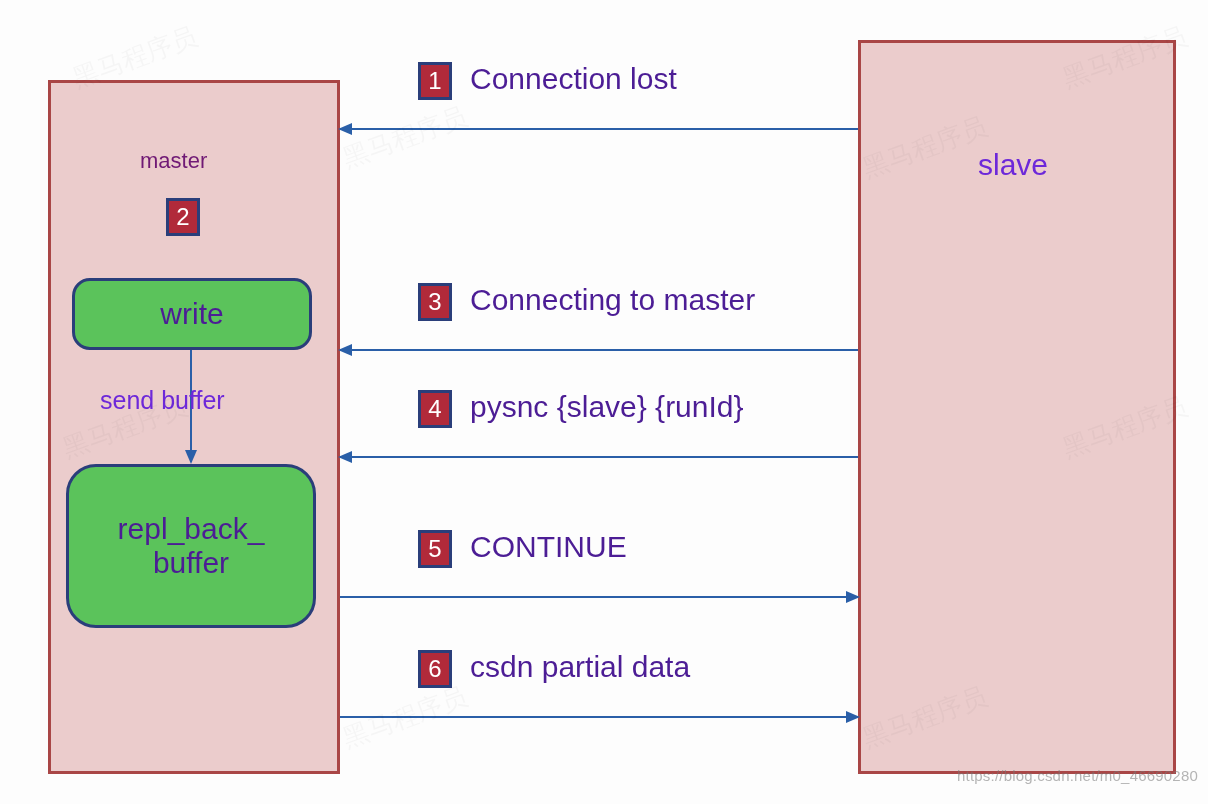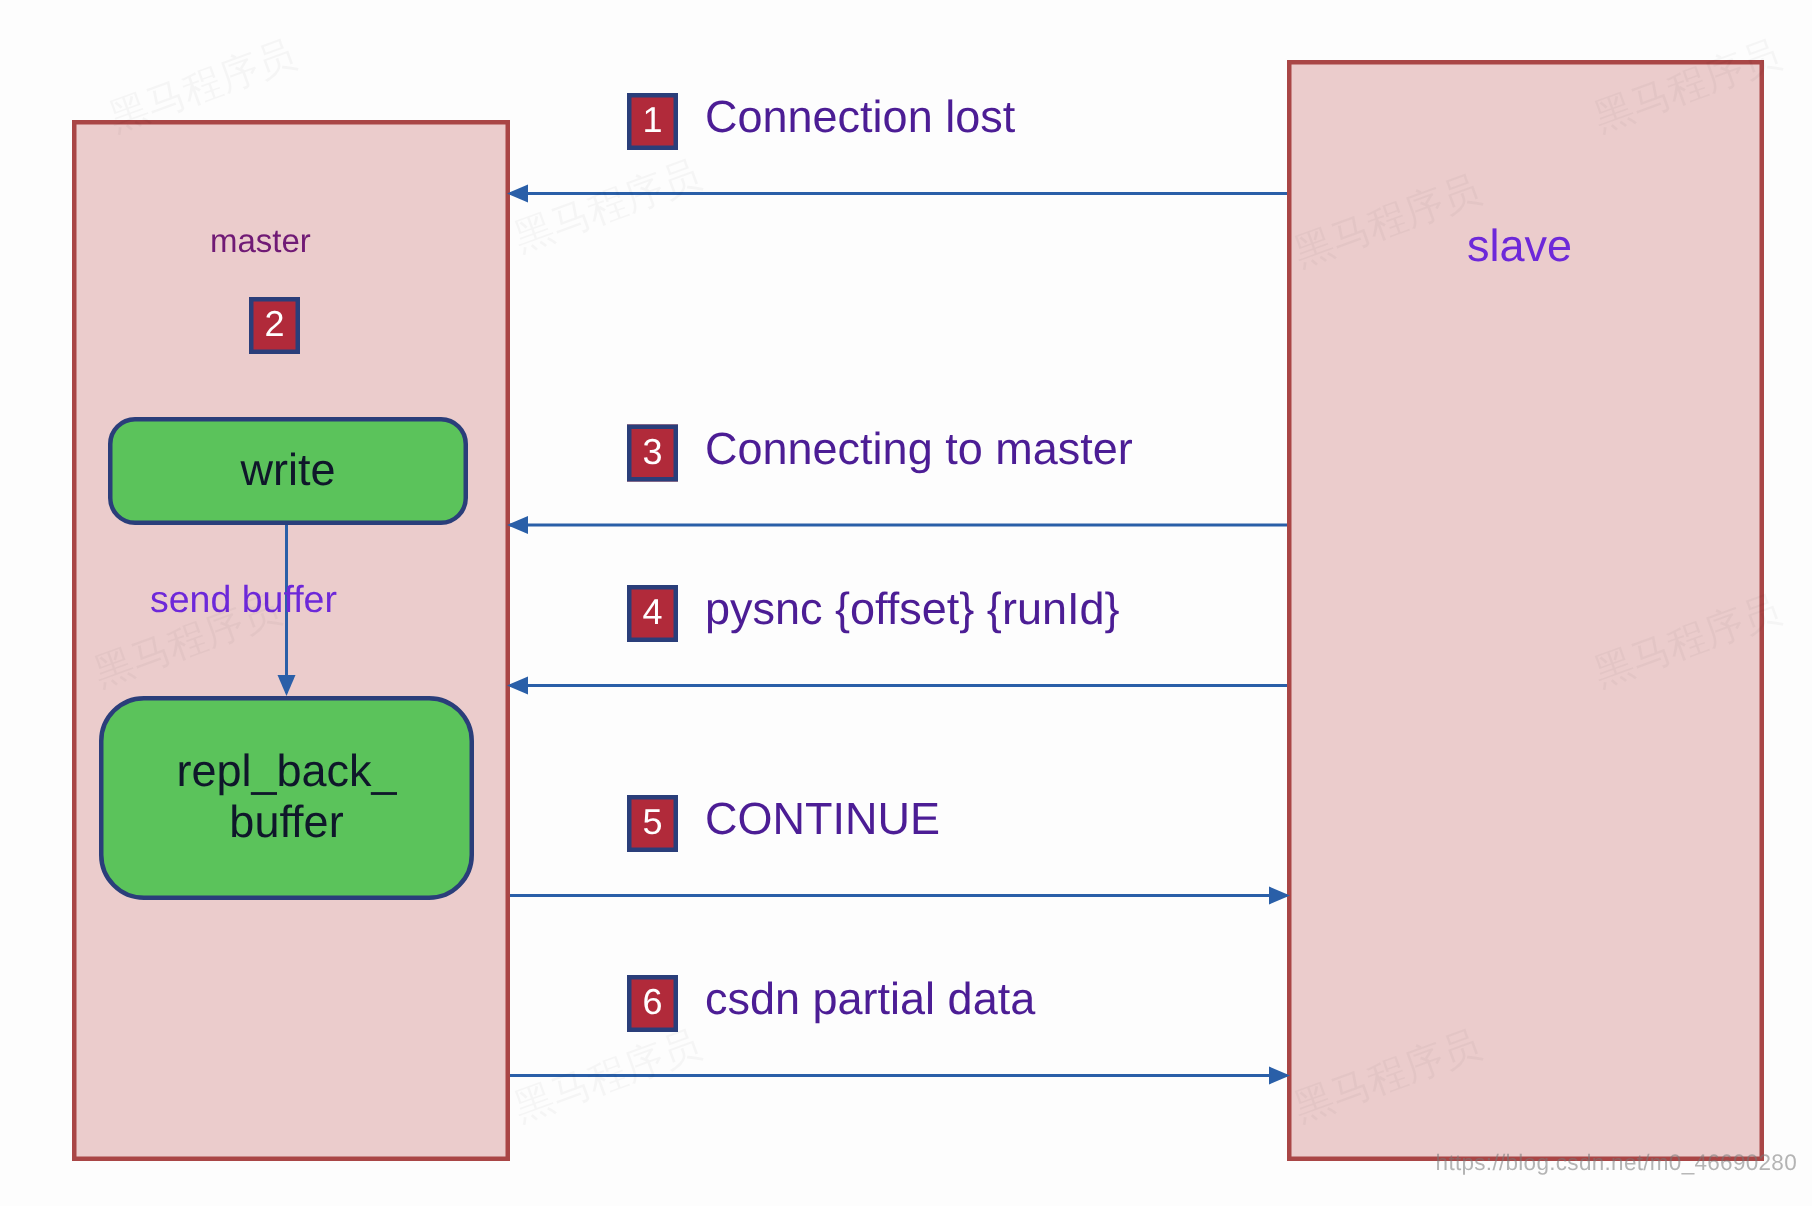--- a/index.html
+++ b/index.html
@@ -40,21 +40,21 @@
     display: flex;
     align-items: center;
     justify-content: center;
     line-height: 1;
   }
   .green-box {
     position: absolute;
     background: #5bc35b;
     border: 3px solid #2a3e7a;
     border-radius: 18px;
-    color: #0f172a;
+    color: #4c1d95;
     font-size: 30px;
     display: flex;
     align-items: center;
     justify-content: center;
     text-align: center;
     box-sizing: border-box;
     line-height: 1.15;
   }
   .msg-text {
     position: absolute;
@@ -123,39 +123,39 @@
 <div class="num-badge" style="left:166px; top:198px;">2</div>
 
 <div class="green-box" style="left:72px; top:278px; width:240px; height:72px;">
   <span>write</span>
 </div>
 
 <div class="vert-line arrow-down" style="left:190px; top:350px; height:112px;"></div>
 
 <div class="label" style="left:100px; top:386px; font-size:25px;">send buffer</div>
 
-<div class="green-box" style="left:66px; top:464px; width:250px; height:136px; border-radius:30px; white-space:pre-line;">
+<div class="green-box" style="left:66px; top:464px; width:250px; height:164px; border-radius:30px; white-space:pre-line;">
   <span style="white-space:pre-line;">repl_back_
 buffer</span>
 </div>
 
 <div class="box" style="left:858px; top:40px; width:318px; height:734px;">
 </div>
 <div class="label" style="left:978px; top:148px;">slave</div>
 
 <div>
     <div class="arrow-line arrow-left" style="left: 340px; width: 518px; top: 128px;"></div>
     <div class="num-badge" style="left: 418px; top: 62px;">1</div>
     <div class="msg-text" style="left: 470px; top: 62px;">Connection lost</div>
     <div class="arrow-line arrow-left" style="left: 340px; width: 518px; top: 349px;"></div>
     <div class="num-badge" style="left: 418px; top: 283px;">3</div>
     <div class="msg-text" style="left: 470px; top: 283px;">Connecting to master</div>
     <div class="arrow-line arrow-left" style="left: 340px; width: 518px; top: 456px;"></div>
     <div class="num-badge" style="left: 418px; top: 390px;">4</div>
-    <div class="msg-text" style="left: 470px; top: 390px;">pysnc {offset} {runId}</div>
+    <div class="msg-text" style="left: 470px; top: 390px;">pysnc {slave} {runId}</div>
     <div class="arrow-line arrow-right" style="left: 340px; width: 518px; top: 596px;"></div>
     <div class="num-badge" style="left: 418px; top: 530px;">5</div>
     <div class="msg-text" style="left: 470px; top: 530px;">CONTINUE</div>
     <div class="arrow-line arrow-right" style="left: 340px; width: 518px; top: 716px;"></div>
     <div class="num-badge" style="left: 418px; top: 650px;">6</div>
     <div class="msg-text" style="left: 470px; top: 650px;">csdn partial data</div>
   </div>
 
 <div class="wm-ghost" style="left:340px; top:120px;">黑马程序员</div>
 <div class="wm-ghost" style="left:860px; top:130px;">黑马程序员</div>

